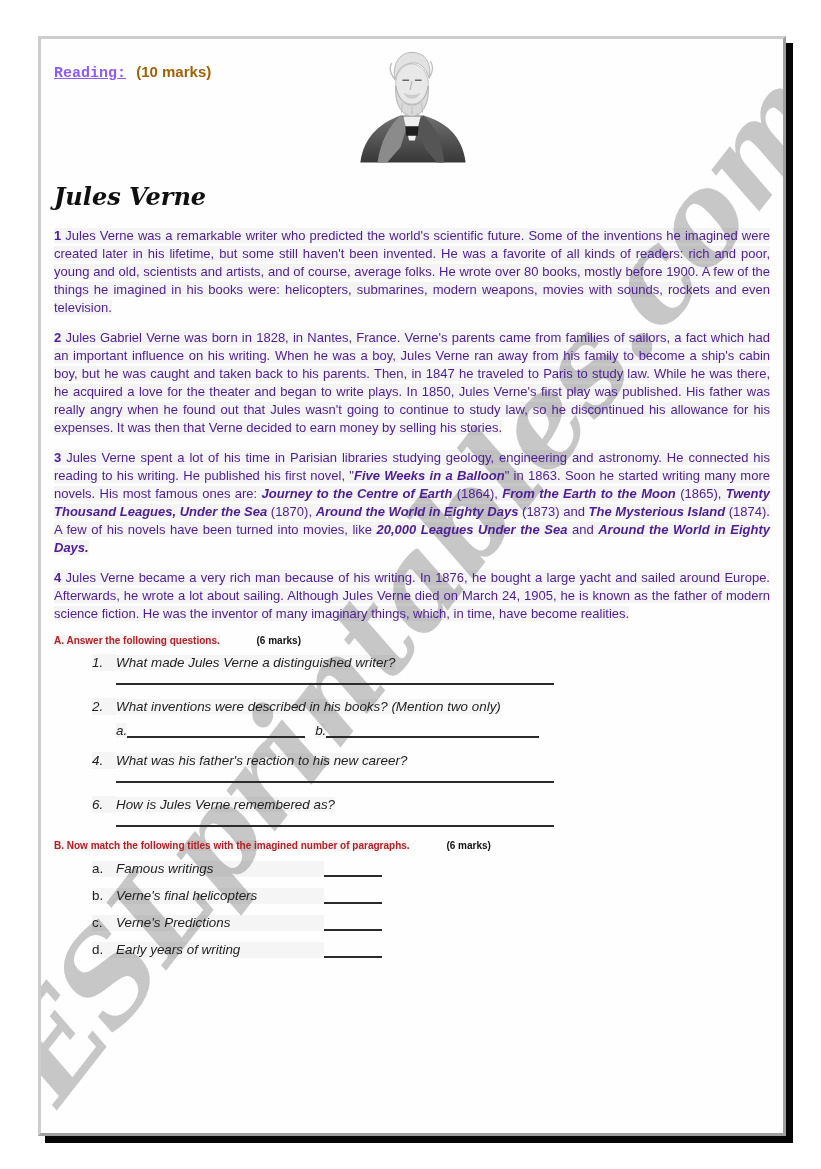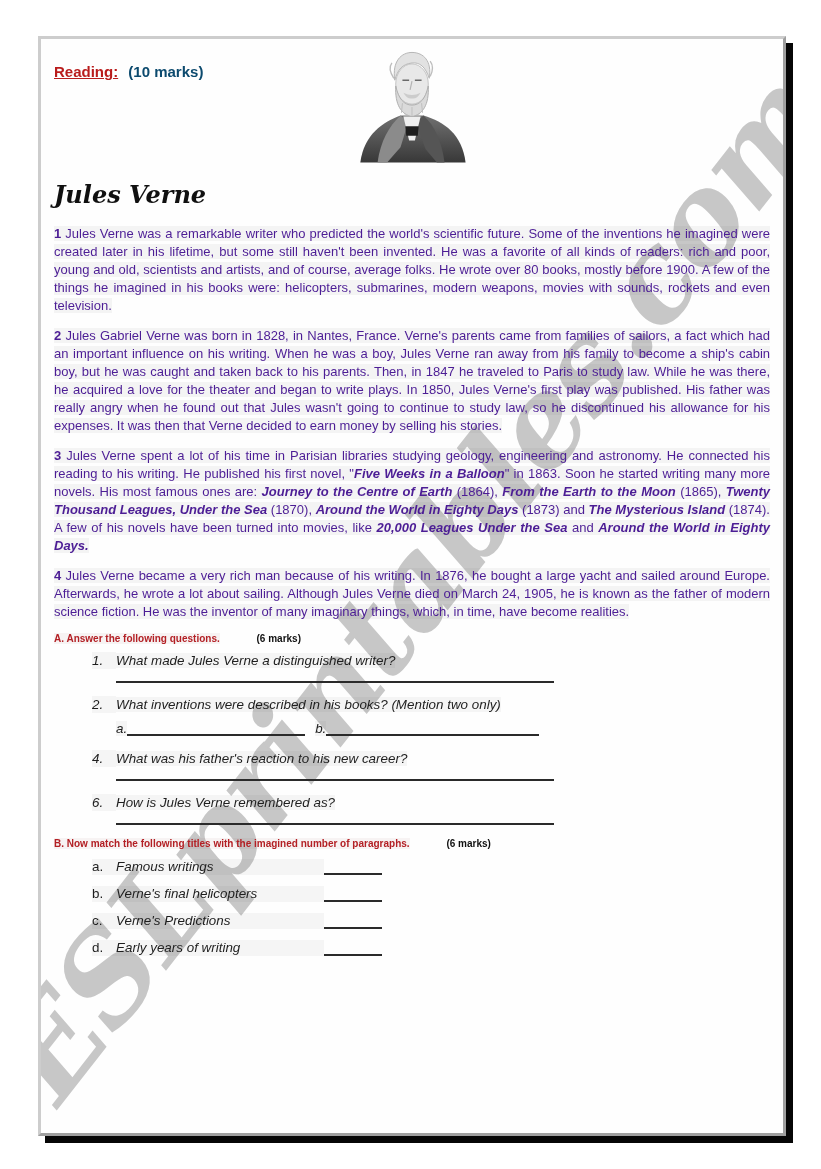--- a/index.html
+++ b/index.html
@@ -16,22 +16,22 @@
   
   .watermark{
     position:absolute;left:50%;top:50%;z-index:0;
     transform:translate(-50%,-50%) rotate(-52deg);
     font-family:"DejaVu Serif", serif;font-style:italic;font-weight:bold;
     font-size:122px;color:#c7c7c7;white-space:nowrap;pointer-events:none;
     letter-spacing:-2px;
   }
   
   .reading-row{padding-top:24px;font-size:15px;font-weight:bold;}
-  .reading-label{color:#b91c1c;text-decoration:underline;}
-  .reading-marks{color:#0c4a6e;margin-left:6px;}
+  .reading-label{color:#8b5cf6;text-decoration:underline;font-family:Liberation Mono, monospace;}
+  .reading-marks{color:#a16207;margin-left:6px;}
   
   .portrait{position:absolute;top:10px;left:50%;transform:translateX(-50%);z-index:2;}
   
   .doc-title{
     text-align:left;margin:100px 0 0 0;
     font-family:"DejaVu Serif", serif;font-style:italic;font-weight:bold;
     font-size:24px;color:#101010;
   }
   
   .paras{margin-top:16px;}

